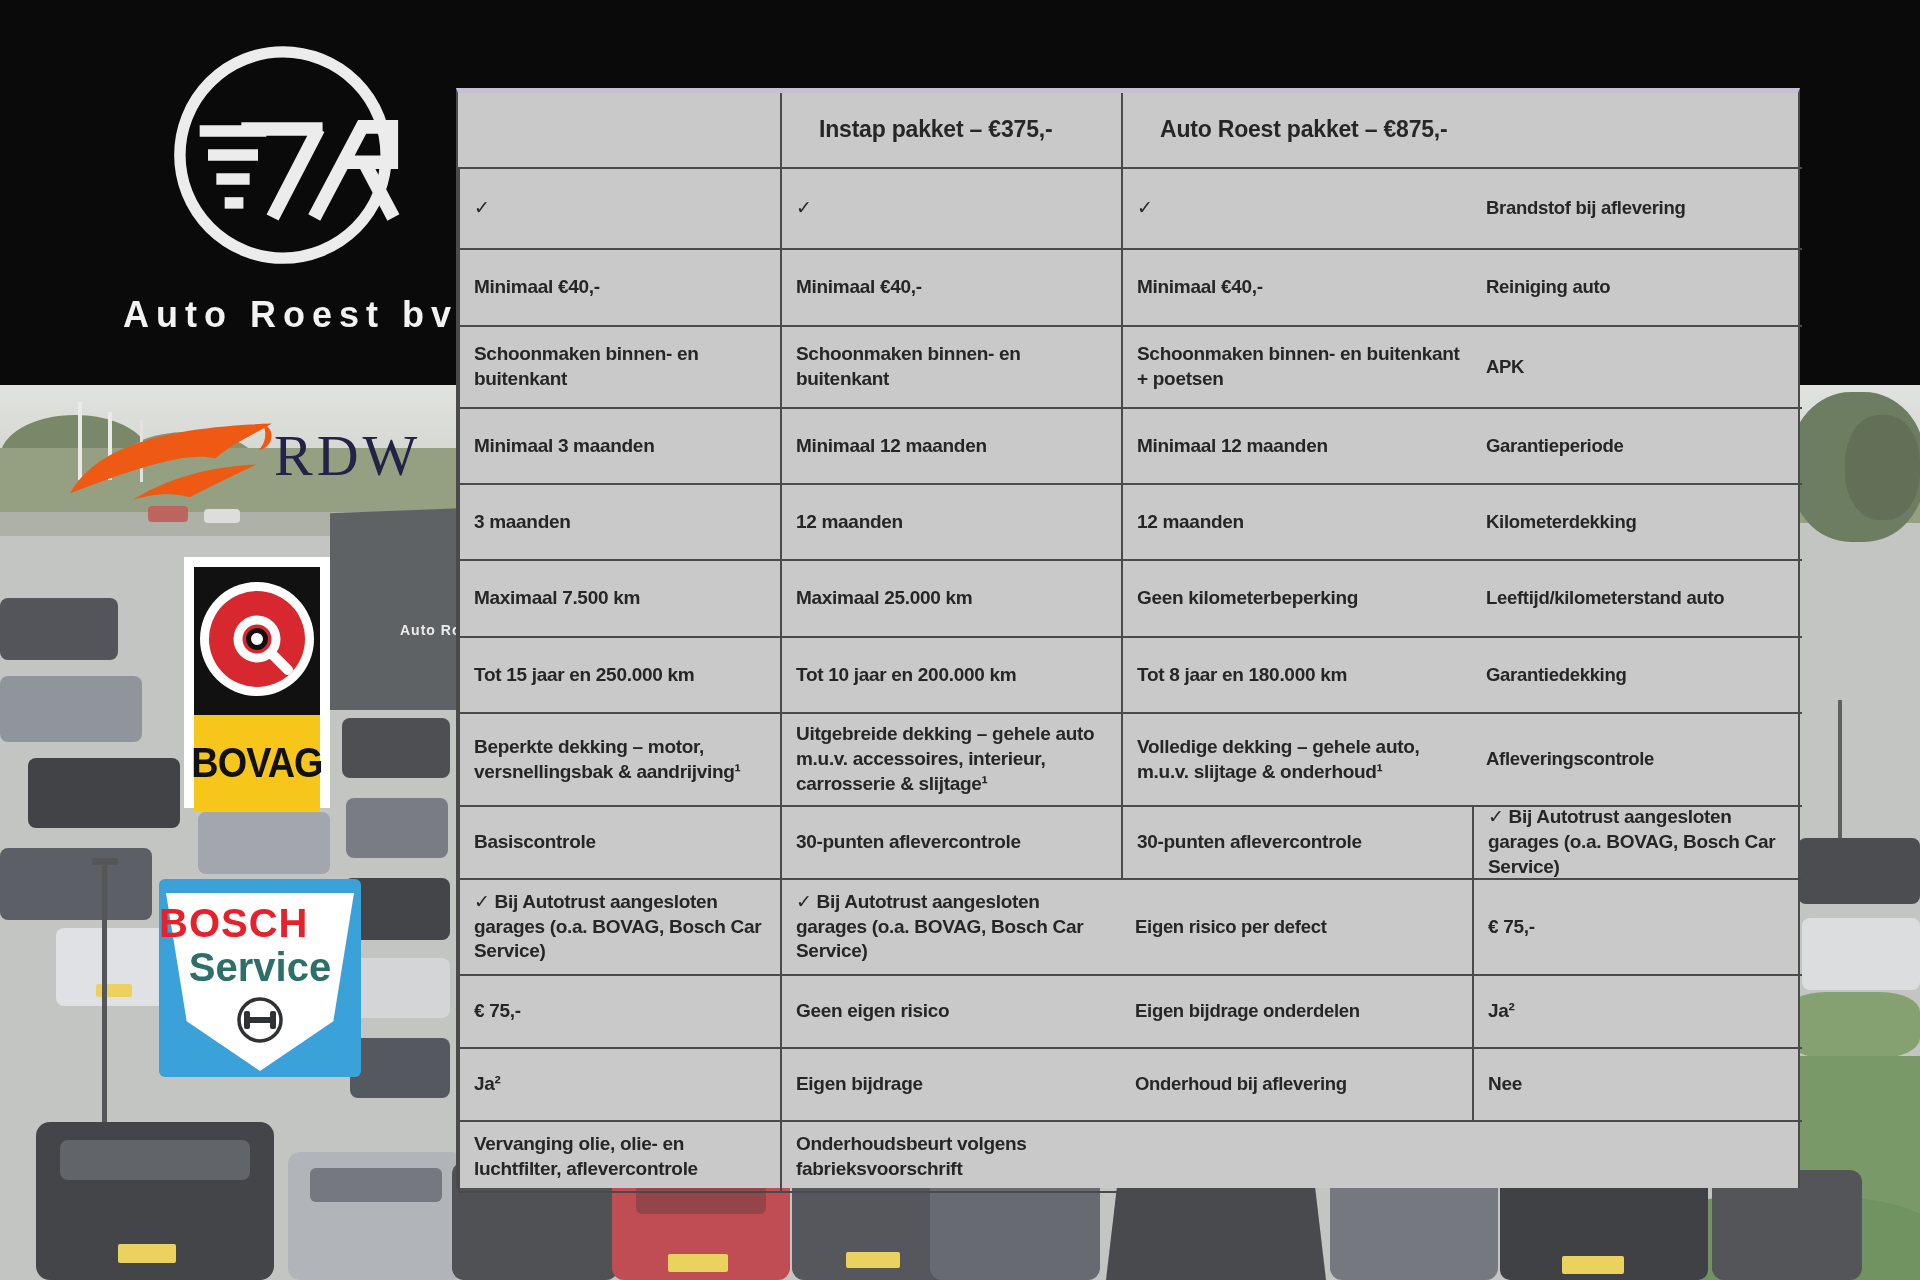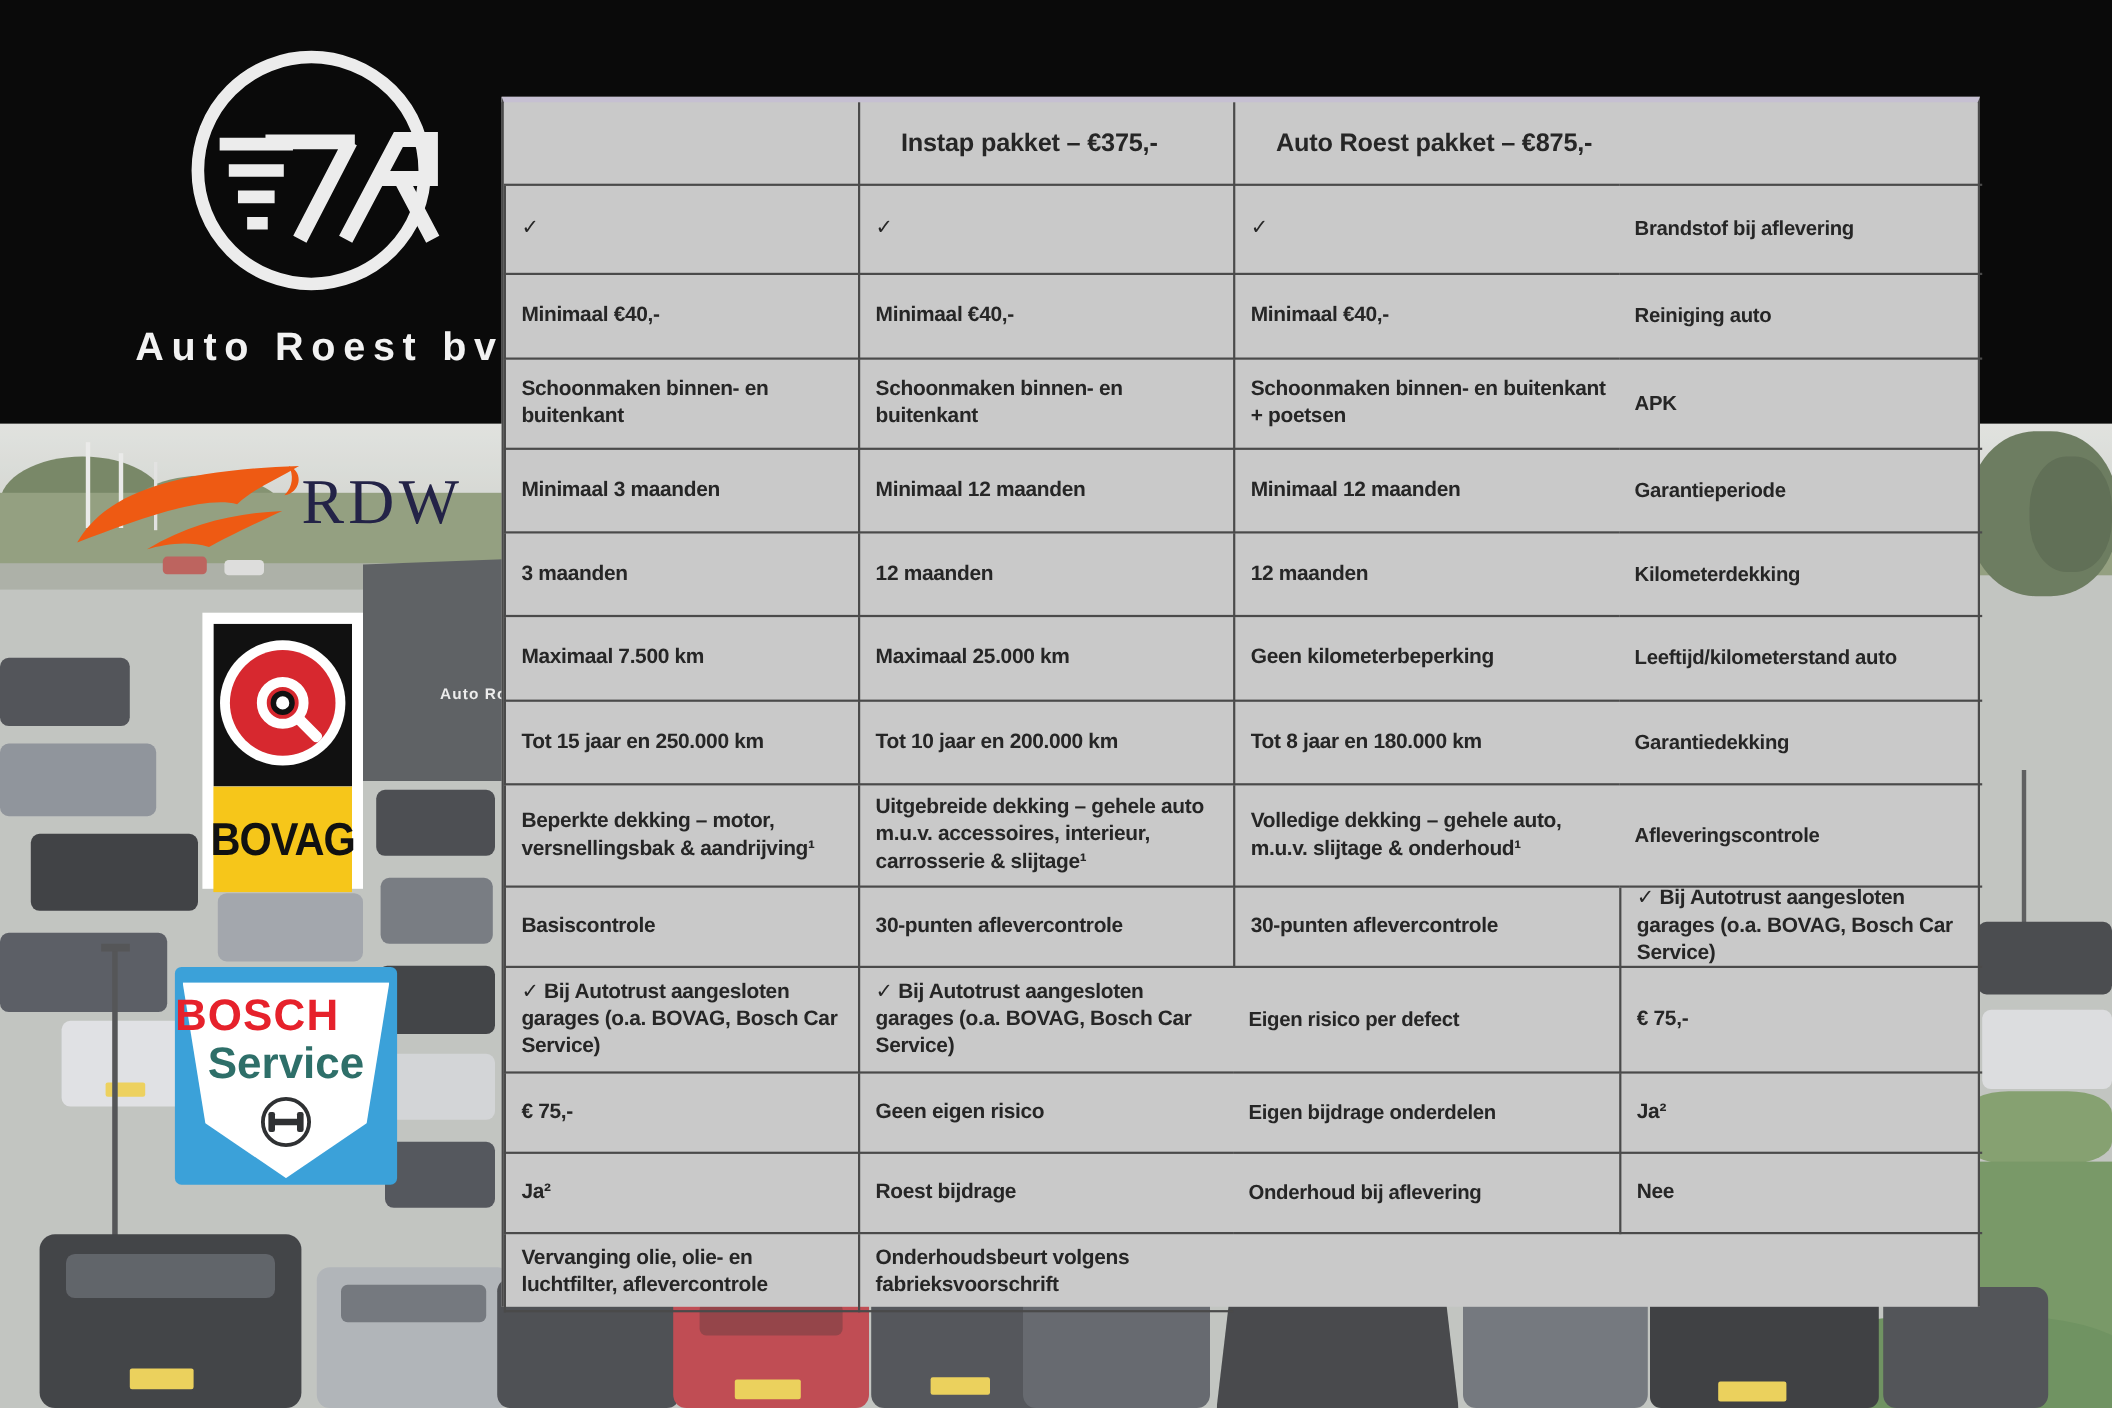--- a/index.html
+++ b/index.html
@@ -223,20 +223,20 @@
       <div class="cell c1 r9">✓ Bij Autotrust aangesloten garages (o.a. BOVAG, Bosch Car Service)</div>
       <div class="cell c2 r9">✓ Bij Autotrust aangesloten garages (o.a. BOVAG, Bosch Car Service)</div>
       <div class="cell c3 r9">✓ Bij Autotrust aangesloten garages (o.a. BOVAG, Bosch Car Service)</div>
       <div class="cell label c0 r10">Eigen risico per defect</div>
       <div class="cell c1 r10">€ 75,-</div>
       <div class="cell c2 r10">€ 75,-</div>
       <div class="cell c3 r10">Geen eigen risico</div>
       <div class="cell label c0 r11">Eigen bijdrage onderdelen</div>
       <div class="cell c1 r11">Ja²</div>
       <div class="cell c2 r11">Ja²</div>
-      <div class="cell c3 r11">Roest bijdrage</div>
+      <div class="cell c3 r11">Eigen bijdrage</div>
       <div class="cell label c0 r12">Onderhoud bij aflevering</div>
       <div class="cell c1 r12">Nee</div>
       <div class="cell c2 r12">Vervanging olie, olie- en luchtfilter, aflevercontrole</div>
       <div class="cell c3 r12">Onderhoudsbeurt volgens fabrieksvoorschrift</div>
     </div>
 
 </div>
 
 </body></html>

